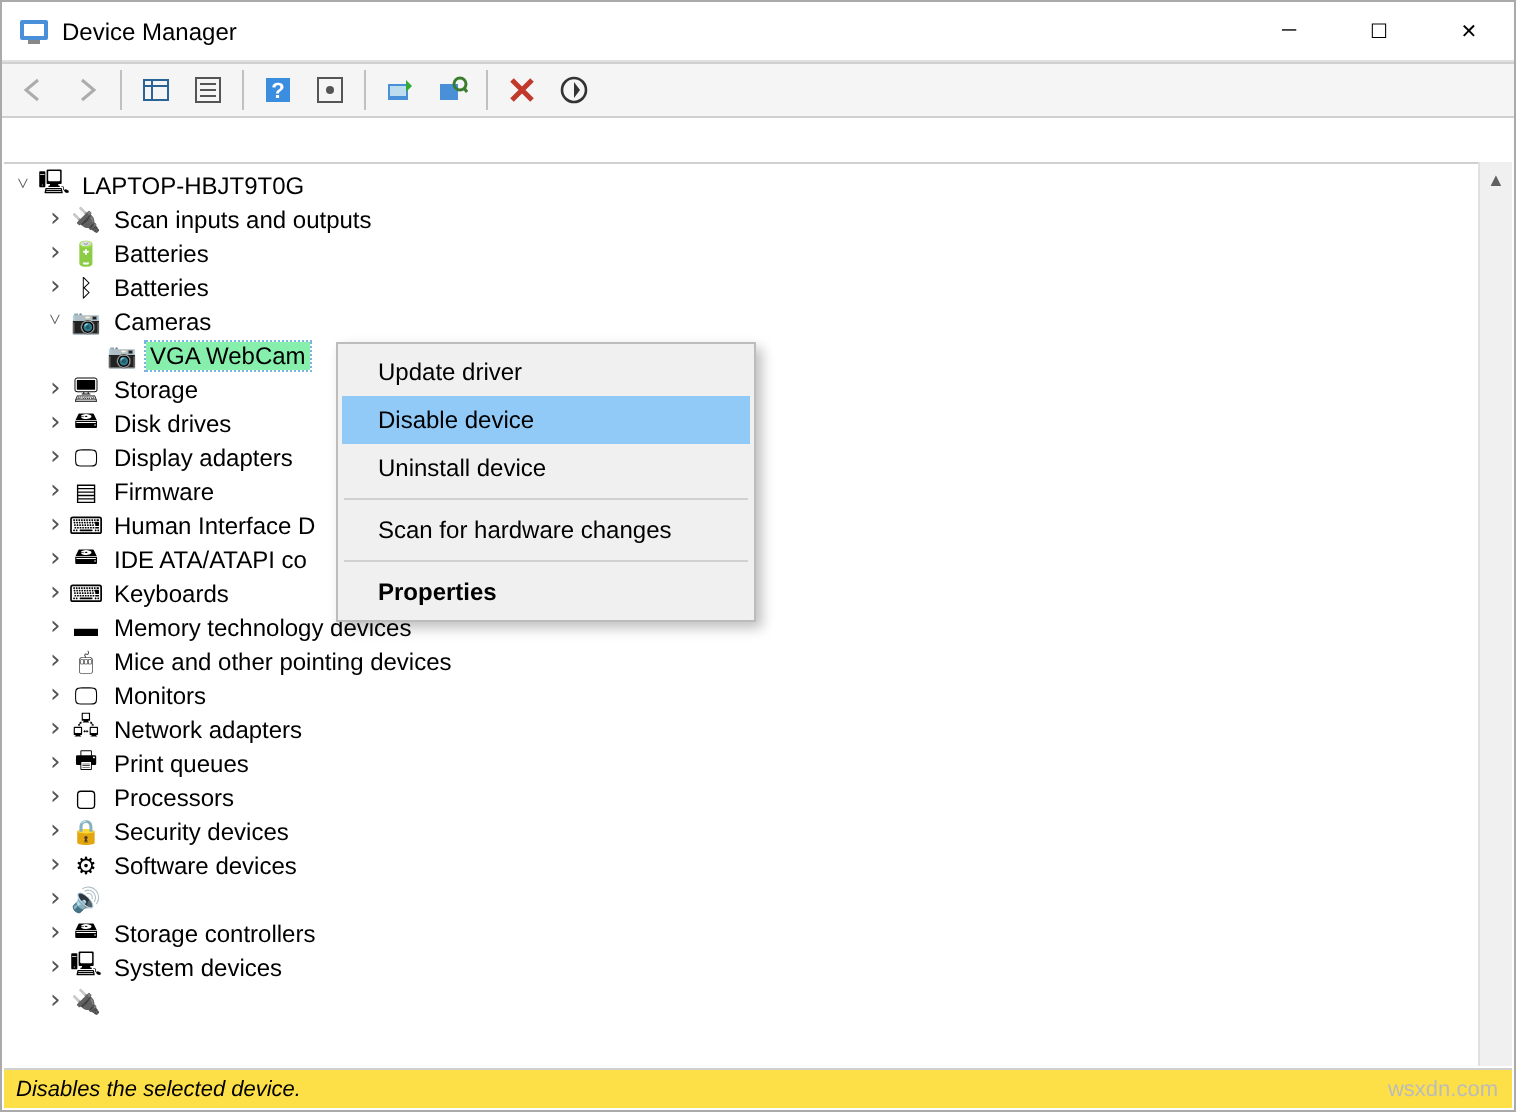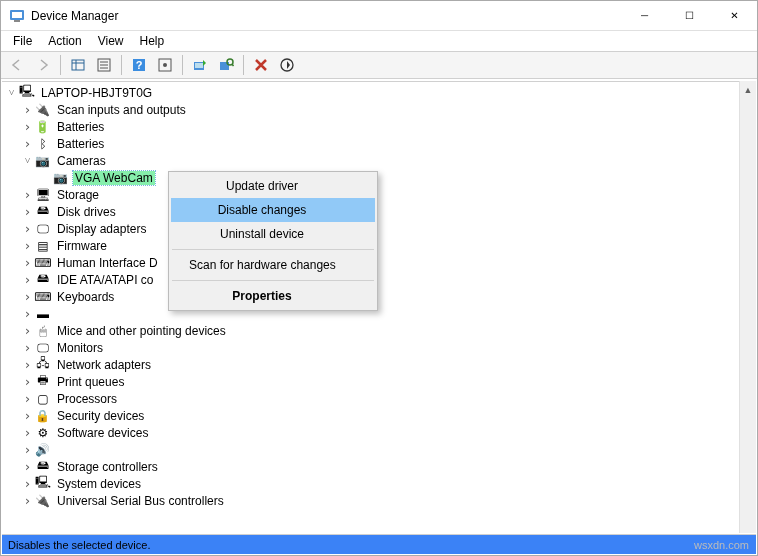--- a/index.html
+++ b/index.html
@@ -104,34 +104,34 @@
   }
   .indent0 { padding-left: 2px; }
   .indent1 { padding-left: 18px; }
   .indent2 { padding-left: 36px; }
   
   .statusbar {
     position: absolute;
     left: 1px; right: 1px; bottom: 1px;
     height: 20px;
     border-top: 1px solid #d0d0d0;
-    background: #3b82f6;
+    background: #fde047;
     display: flex; align-items: center;
     padding: 0 6px;
     font-size: 11px;
+    font-style: italic;
   }
   
   .context-menu {
     position: absolute;
     background: #f0f0f0;
     border: 1px solid #bcbcbc;
     box-shadow: 3px 3px 6px rgba(0,0,0,0.25);
     padding: 2px;
     z-index: 100;
-    text-align: center;
   }
   .cmitem {
     padding: 5px 40px 5px 18px;
     white-space: nowrap;
     font-size: 12px;
   }
   .cmitem.highlight { background: #91c9f7; }
   .cmitem.bold { font-weight: bold; }
   .cmsep { height: 1px; background: #d0d0d0; margin: 3px 1px; }
   
@@ -165,26 +165,20 @@
         </svg>
     </span>
     <span class="title">Device Manager</span>
     <div class="winbtns">
       <div class="winbtn">─</div>
       <div class="winbtn">☐</div>
       <div class="winbtn close">✕</div>
     </div>
   </div>
 
-  <div class="menubar">
-    <div class="mitem">File</div>
-    <div class="mitem">Action</div>
-    <div class="mitem">View</div>
-    <div class="mitem">Help</div>
-  </div>
 
   <div class="toolbar">
     <div class="tbtn disabled">
         <svg width="16" height="16">
           <path d="M10 3 L4 8 L10 13" fill="none" stroke="#555" stroke-width="1.5"></path>
         </svg>
       </div>
     <div class="tbtn disabled">
         <svg width="16" height="16">
           <path d="M6 3 L12 8 L6 13" fill="none" stroke="#555" stroke-width="1.5"></path>
@@ -310,20 +304,21 @@
         <span class="nlabel">IDE ATA/ATAPI co</span>
       </div>
       <div class="node indent1">
         <span class="twisty closed"></span>
         <span class="nicon">⌨</span>
         <span class="nlabel">Keyboards</span>
       </div>
       <div class="node indent1">
         <span class="twisty closed"></span>
         <span class="nicon">▬</span>
+        <span class="nlabel">Memory technology devices</span>
       </div>
       <div class="node indent1">
         <span class="twisty closed"></span>
         <span class="nicon">🖱</span>
         <span class="nlabel">Mice and other pointing devices</span>
       </div>
       <div class="node indent1">
         <span class="twisty closed"></span>
         <span class="nicon">🖵</span>
         <span class="nlabel">Monitors</span>
@@ -363,36 +358,35 @@
         <span class="nlabel">Storage controllers</span>
       </div>
       <div class="node indent1">
         <span class="twisty closed"></span>
         <span class="nicon">🖳</span>
         <span class="nlabel">System devices</span>
       </div>
       <div class="node indent1">
         <span class="twisty closed"></span>
         <span class="nicon">🔌</span>
-        <span class="nlabel">Universal Serial Bus controllers</span>
       </div>
     </div>
 
   <div class="vscroll">
     <div class="arrow">▲</div>
     <div style="flex:1"></div>
   </div>
 
   <div class="statusbar">
     <span>Disables the selected device.</span>
   </div>
 
   <div class="context-menu" id="ctxmenu" style="left: 167px; top: 170px; width: 210px;">
       <div class="cmitem">Update driver</div>
-      <div class="cmitem highlight">Disable changes</div>
+      <div class="cmitem highlight">Disable device</div>
       <div class="cmitem">Uninstall device</div>
       <div class="cmsep"></div>
       <div class="cmitem">Scan for hardware changes</div>
       <div class="cmsep"></div>
       <div class="cmitem bold">Properties</div>
     </div>
 
   <div class="watermark">wsxdn.com</div>
 </div>
 

